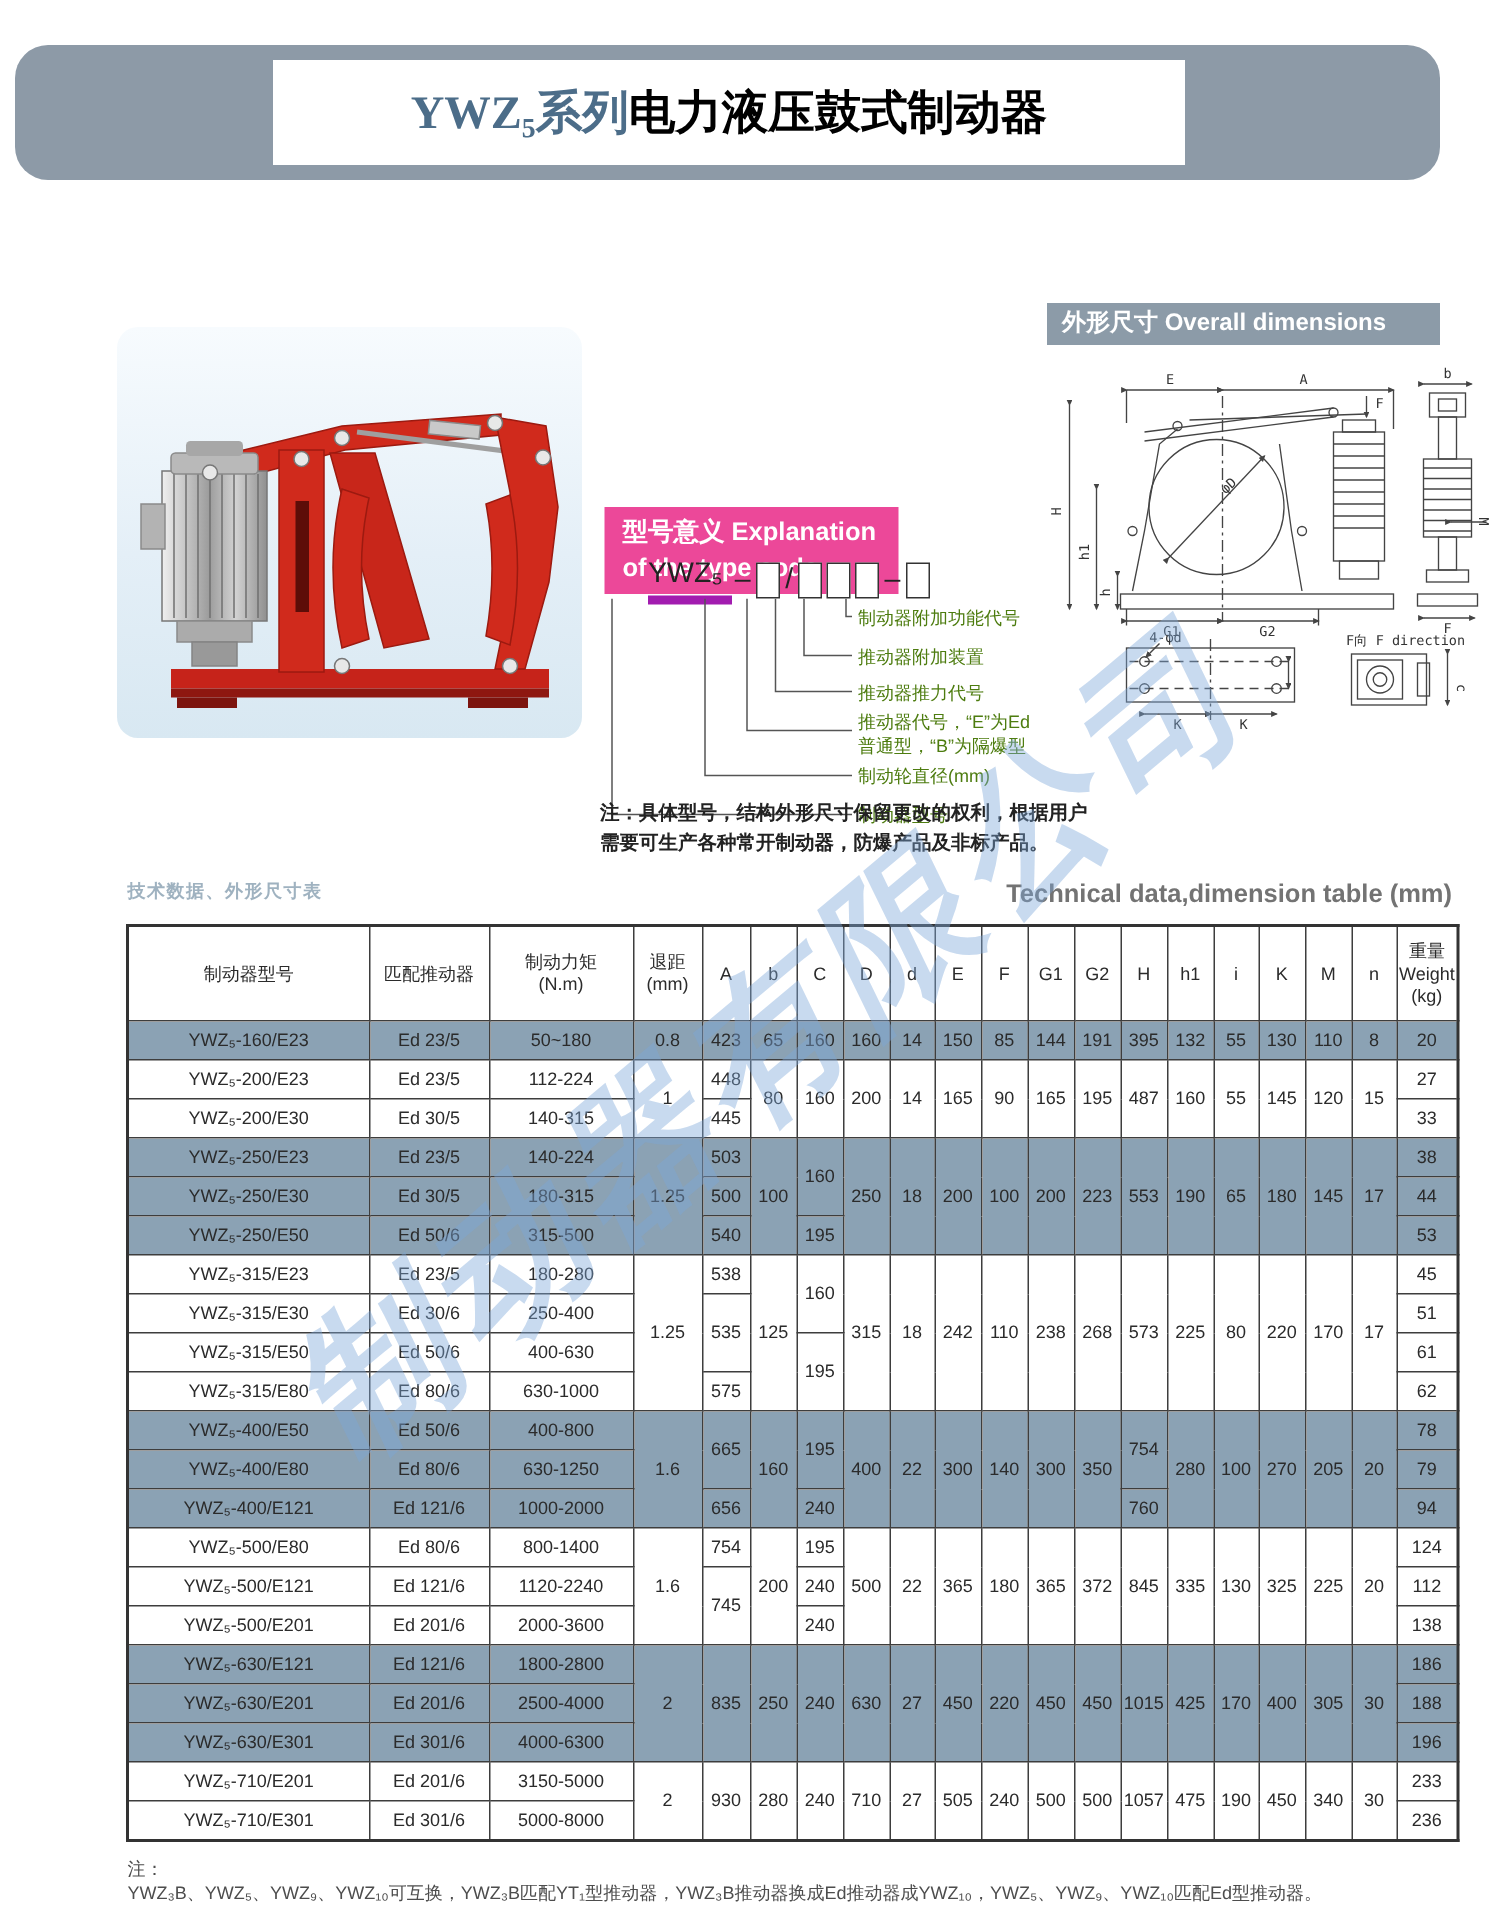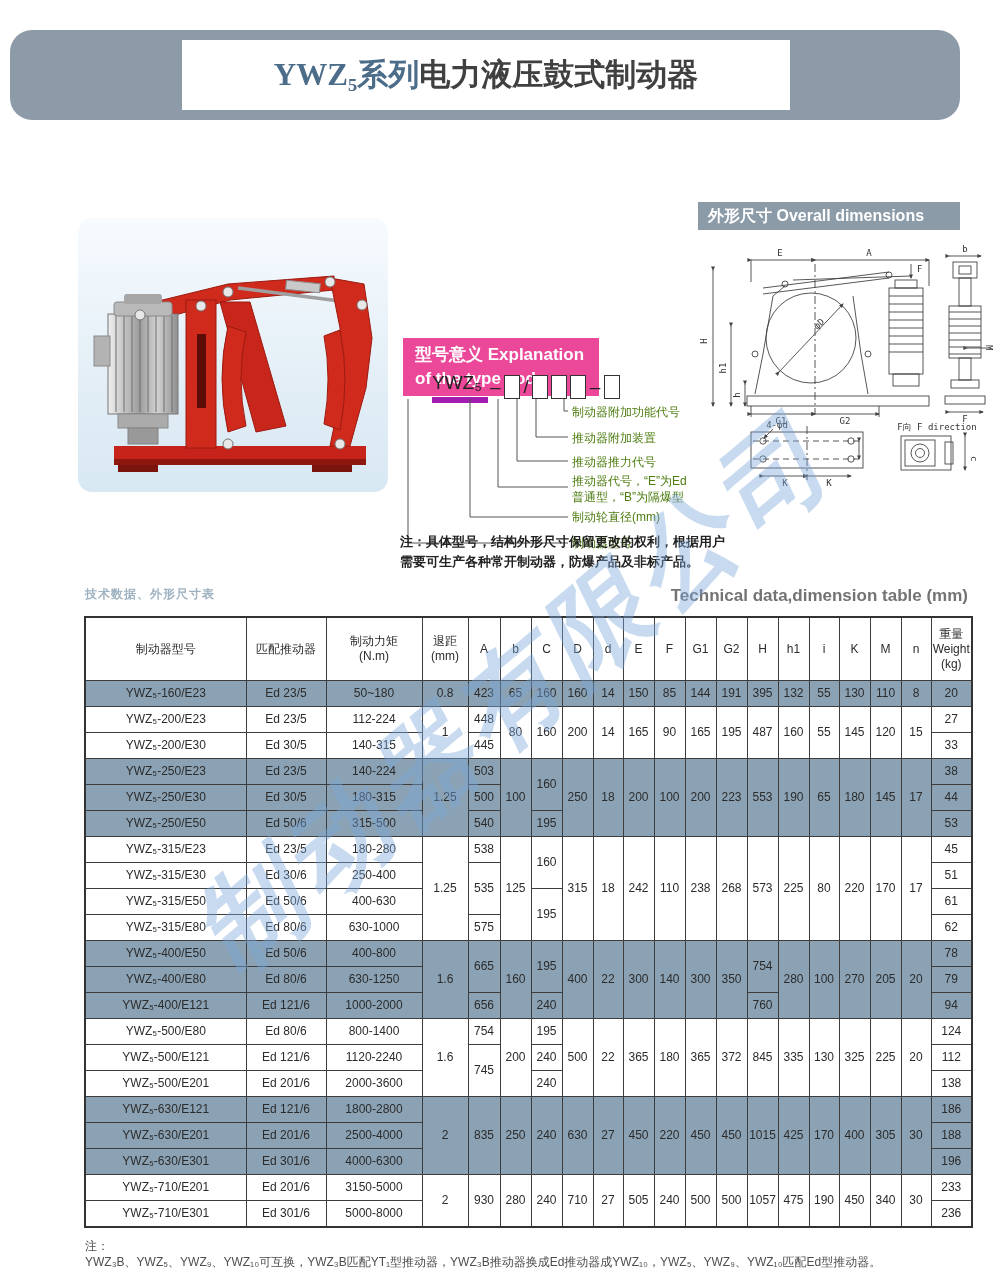--- a/index.html
+++ b/index.html
@@ -5,21 +5,21 @@
   html,body{margin:0;padding:0;}
   body{
     width:1000px;height:1288px;position:relative;background:#ffffff;
     font-family:"Liberation Sans",sans-serif;overflow:hidden;color:#222;
   }
   
   .banner{position:absolute;left:10px;top:30px;width:950px;height:90px;background:#8d9aa7;border-radius:22px;}
   .banner-inner{position:absolute;left:172px;top:10px;width:608px;height:70px;background:#fff;display:flex;align-items:center;justify-content:center;}
   .title{font-family:"Liberation Serif",serif;font-weight:bold;font-size:31px;white-space:nowrap;}
   .title .series{color:#4c6d89;}
-  .title .rest{color:#404040;}
+  .title .rest{color:#000000;}
   
   .photo{position:absolute;left:78px;top:218px;width:310px;height:274px;border-radius:14px;
     background:linear-gradient(180deg,#f7fbfe 0%,#e4eff7 55%,#d8e8f2 100%);overflow:hidden;}
   
   .dim-header{position:absolute;left:698px;top:202px;width:262px;height:28px;background:#8c9ba8;color:#fff;
     font-weight:bold;font-size:16px;line-height:28px;padding-left:10px;box-sizing:border-box;white-space:nowrap;}
   .drawing{position:absolute;left:693px;top:236px;width:302px;height:252px;}
   .drawing text{font-family:"DejaVu Sans Mono",monospace;font-size:9px;fill:#333;}
   
   .code-header{position:absolute;left:403px;top:306px;width:196px;height:58px;background:#ec4899;color:#fff;

